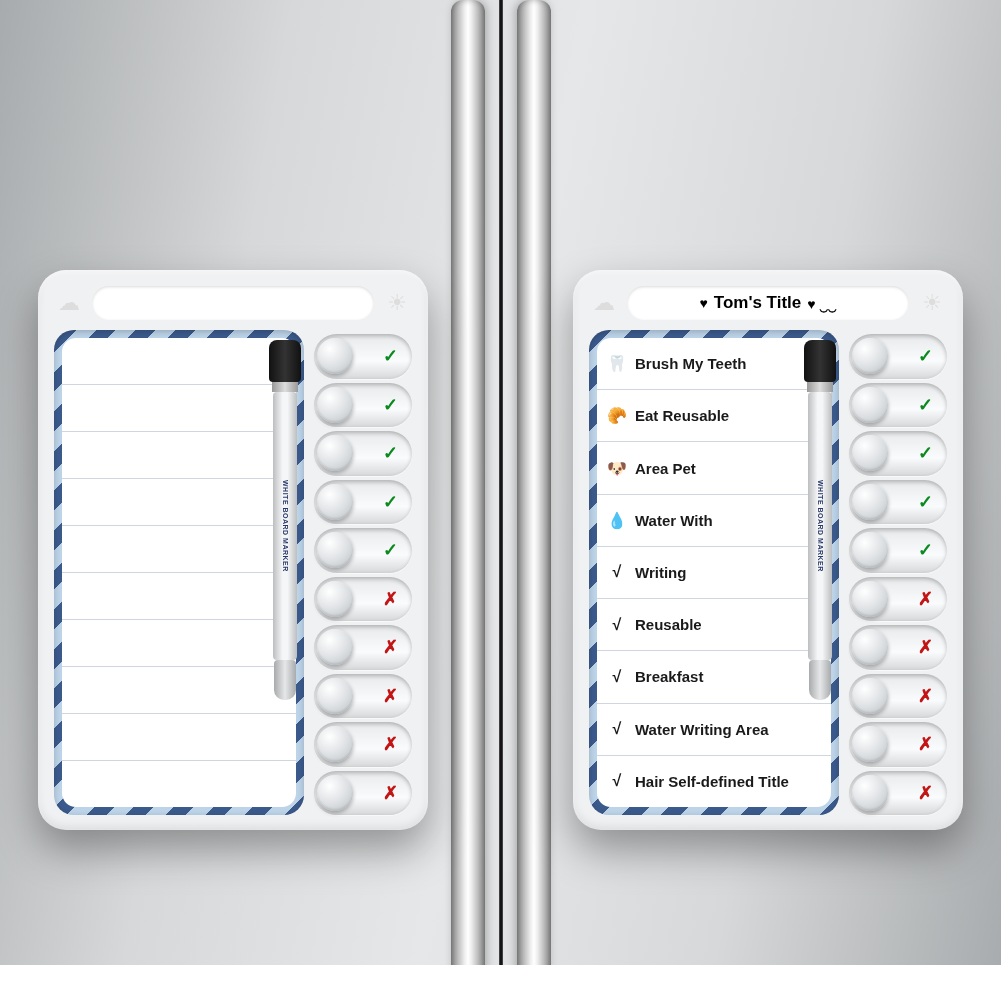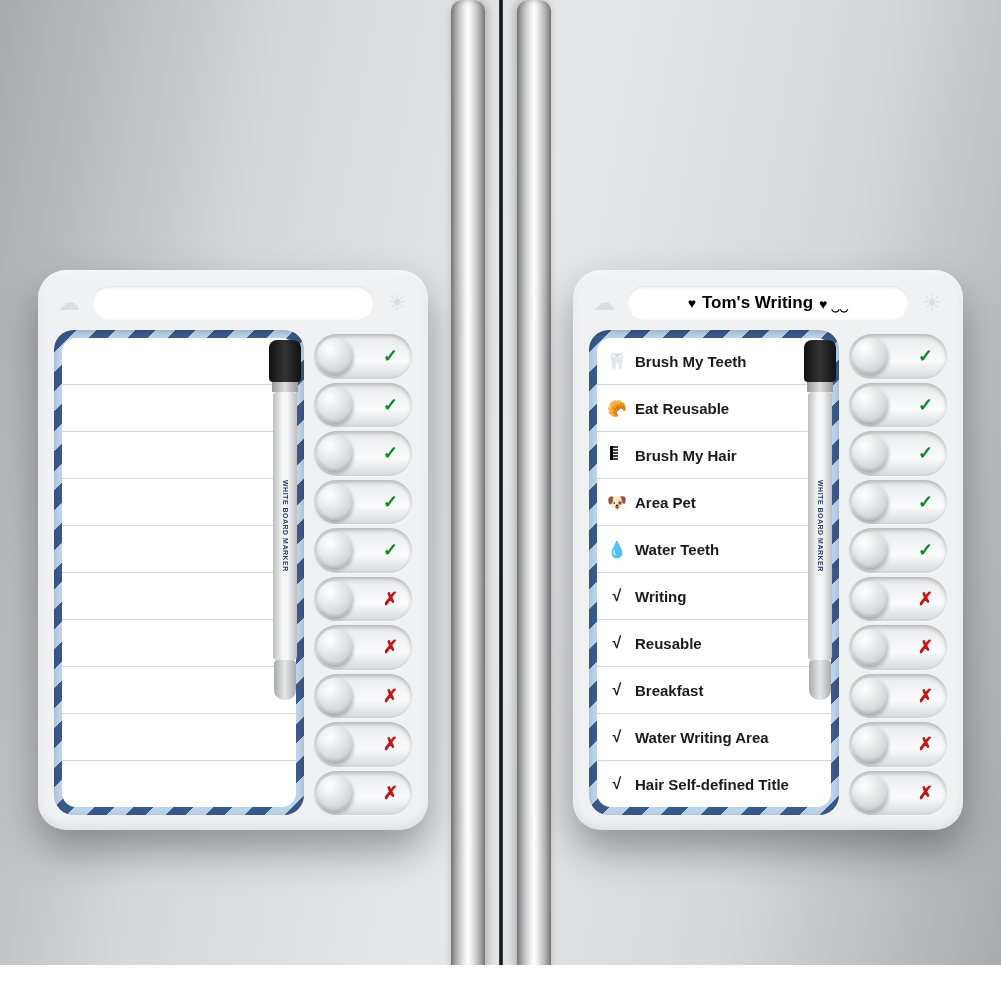--- a/index.html
+++ b/index.html
@@ -308,54 +308,43 @@
       </div>
     <div class="tip"></div>
   </div>
 </div>
 
 <div class="board right">
   <div class="title-row">
     <span class="cloud-icon">☁</span>
     <div class="title-box">
       <span class="title-heart">♥</span>
-      <span>Tom's Writing</span>
+      <span>Tom's Title</span>
       <span class="title-heart">♥ ‿‿</span>
     </div>
     <span class="sun-icon">☀</span>
   </div>
   <div class="content-row">
     <div class="list-frame">
       <div class="list-inner" id="right-list">
           <div class="list-row">
             <span class="row-icon">🦷</span>
             <span>Brush My Teeth</span>
           </div>
           <div class="list-row">
             <span class="row-icon">🥐</span>
             <span>Eat Reusable</span>
           </div>
           <div class="list-row">
-            <span class="row-icon"><svg width="18" height="18" viewBox="0 0 18 18">
-                <rect x="2" y="2" width="3" height="14" fill="#000"></rect>
-                <line x1="5" y1="3" x2="10" y2="3" stroke="#000" stroke-width="1.4"></line>
-                <line x1="5" y1="6" x2="10" y2="6" stroke="#000" stroke-width="1.4"></line>
-                <line x1="5" y1="9" x2="10" y2="9" stroke="#000" stroke-width="1.4"></line>
-                <line x1="5" y1="12" x2="10" y2="12" stroke="#000" stroke-width="1.4"></line>
-                <line x1="5" y1="15" x2="10" y2="15" stroke="#000" stroke-width="1.4"></line>
-              </svg></span>
-            <span>Brush My Hair</span>
-          </div>
-          <div class="list-row">
             <span class="row-icon">🐶</span>
             <span>Area Pet</span>
           </div>
           <div class="list-row">
             <span class="row-icon">💧</span>
-            <span>Water Teeth</span>
+            <span>Water With</span>
           </div>
           <div class="list-row">
             <span class="row-icon">√</span>
             <span>Writing</span>
           </div>
           <div class="list-row">
             <span class="row-icon">√</span>
             <span>Reusable</span>
           </div>
           <div class="list-row">

